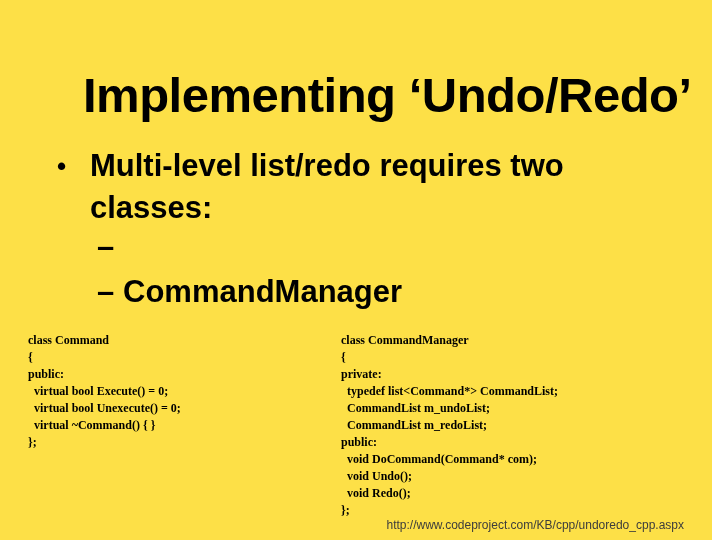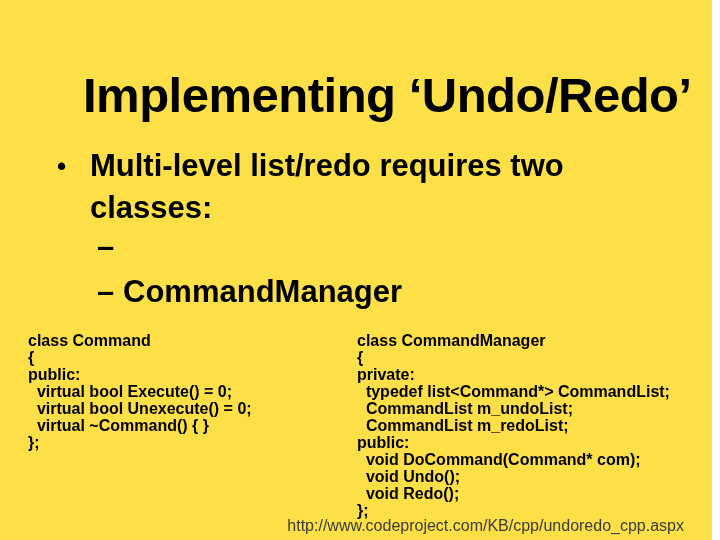--- a/index.html
+++ b/index.html
@@ -50,34 +50,34 @@
     font-weight: bold;
     line-height: 45px;
   }
   .dash {
     width: 26px;
     flex: 0 0 26px;
   }
   .code {
     position: absolute;
     margin: 0;
-    font-family: Liberation Sans, sans-serif;
+    font-family: Liberation Serif, serif;
     font-weight: bold;
-    font-size: 16px;
+    font-size: 12px;
     line-height: 17px;
     white-space: pre;
     color: #000000;
   }
   .code-left  { left: 28px;  top: 332px; }
-  .code-right { left: 357px; top: 332px; }
+  .code-right { left: 341px; top: 332px; }
   .footer-url {
     position: absolute;
     right: 28px;
     top: 518px;
-    font-size: 16px;
+    font-size: 12px;
     line-height: 15px;
     font-weight: normal;
     color: #3c3c3c;
     white-space: nowrap;
   }
 </style>
 </head>
 <body>
 
 <div class="slide">

